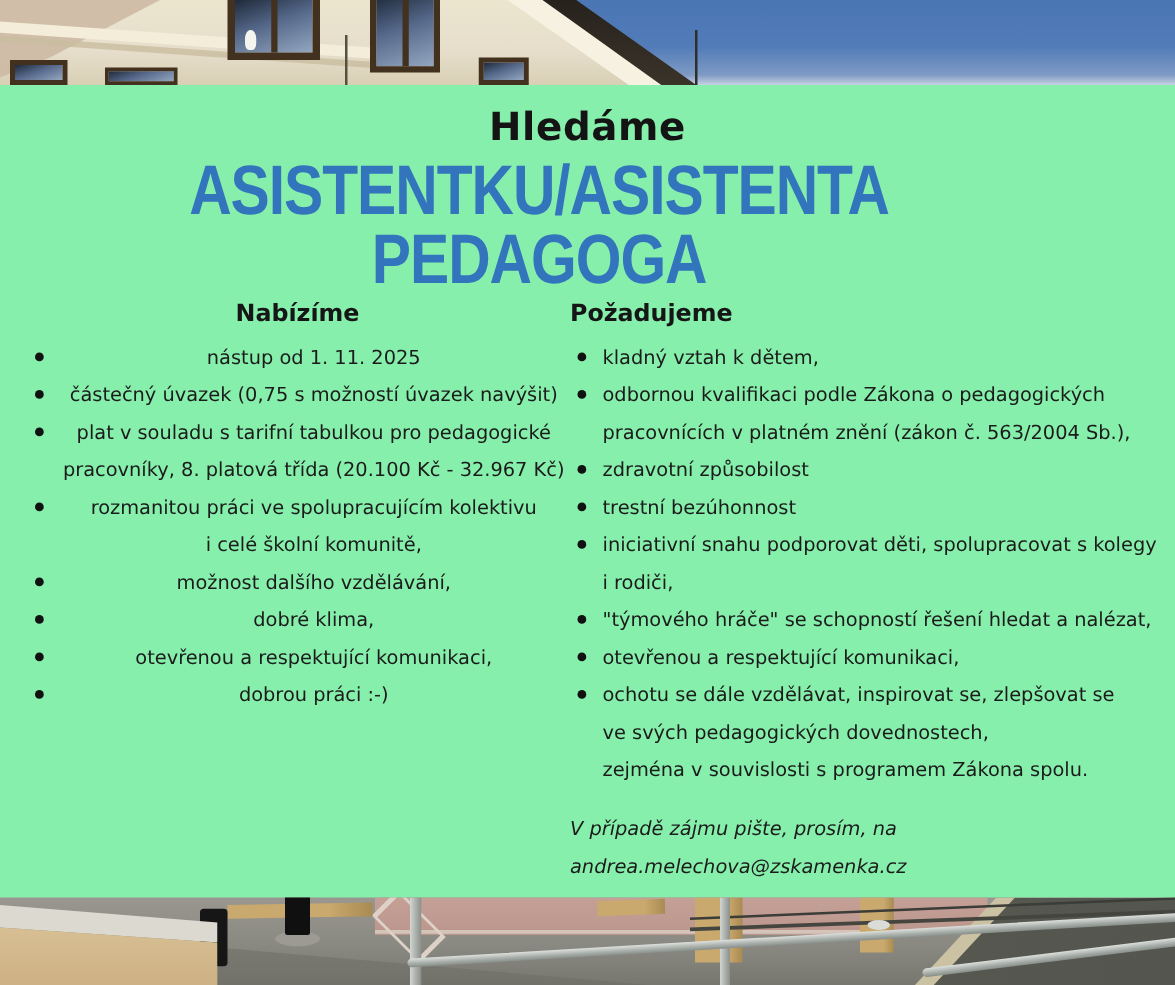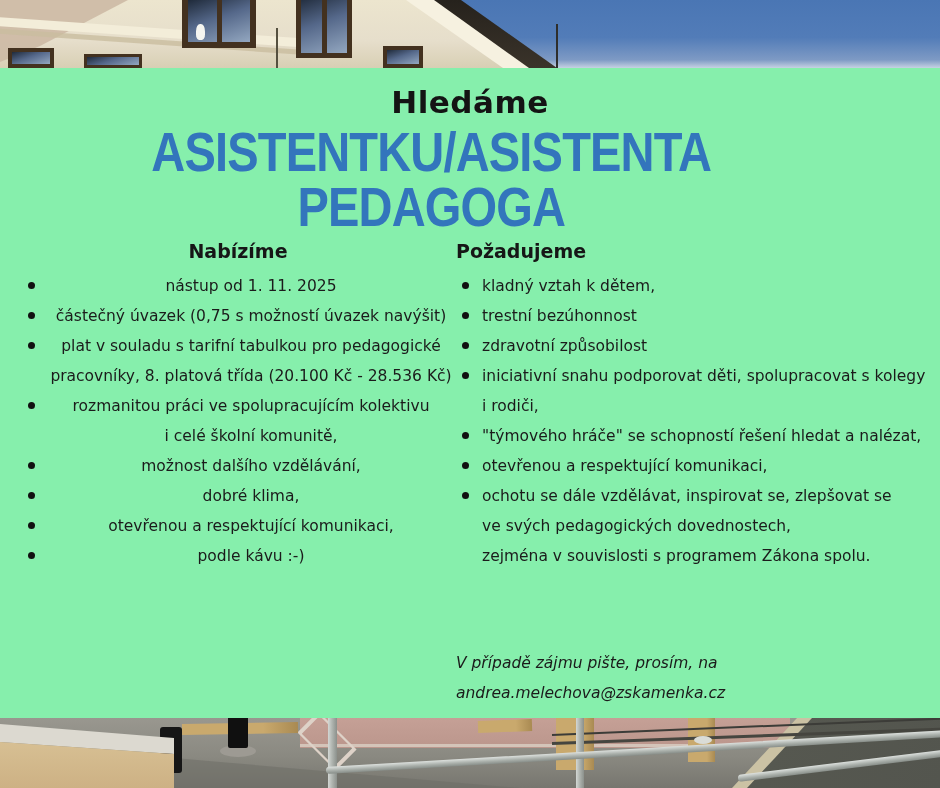--- a/index.html
+++ b/index.html
@@ -114,36 +114,38 @@
     <span class="cond" style="color: rgb(51, 117, 188);">ASISTENTKU/ASISTENTA</span><br>
     <span class="cond" style="color: rgb(51, 117, 188);">PEDAGOGA</span>
   </div>
 
   <div class="col col-left">
     <h3>Nabízíme</h3>
     <ul>
       <li>nástup od 1. 11. 2025</li>
       <li>částečný úvazek (0,75 s možností úvazek navýšit)</li>
       <li>plat v souladu s tarifní tabulkou pro pedagogické
-pracovníky, 8. platová třída (20.100 Kč - 28.536 Kč)</li>
+pracovníky, 8. platová třída (20.100 Kč - 32.967 Kč)</li>
       <li>rozmanitou práci ve spolupracujícím kolektivu
 i celé školní komunitě,</li>
       <li>možnost dalšího vzdělávání,</li>
       <li>dobré klima,</li>
       <li>otevřenou a respektující komunikaci,</li>
-      <li>podle kávu :-)</li>
+      <li>dobrou práci :-)</li>
     </ul>
   </div>
 
   <div class="col col-right">
     <h3>Požadujeme</h3>
     <ul>
       <li>kladný vztah k dětem,</li>
+      <li>odbornou kvalifikaci podle Zákona o pedagogických
+pracovnících v platném znění (zákon č. 563/2004 Sb.),</li>
+      <li>zdravotní způsobilost</li>
       <li>trestní bezúhonnost</li>
-      <li>zdravotní způsobilost</li>
       <li>iniciativní snahu podporovat děti, spolupracovat s kolegy
 i rodiči,</li>
       <li>"týmového hráče" se schopností řešení hledat a nalézat,</li>
       <li>otevřenou a respektující komunikaci,</li>
       <li>ochotu se dále vzdělávat, inspirovat se, zlepšovat se
 ve svých pedagogických dovednostech,
 zejména v souvislosti s programem Zákona spolu.</li>
     </ul>
   </div>
 

